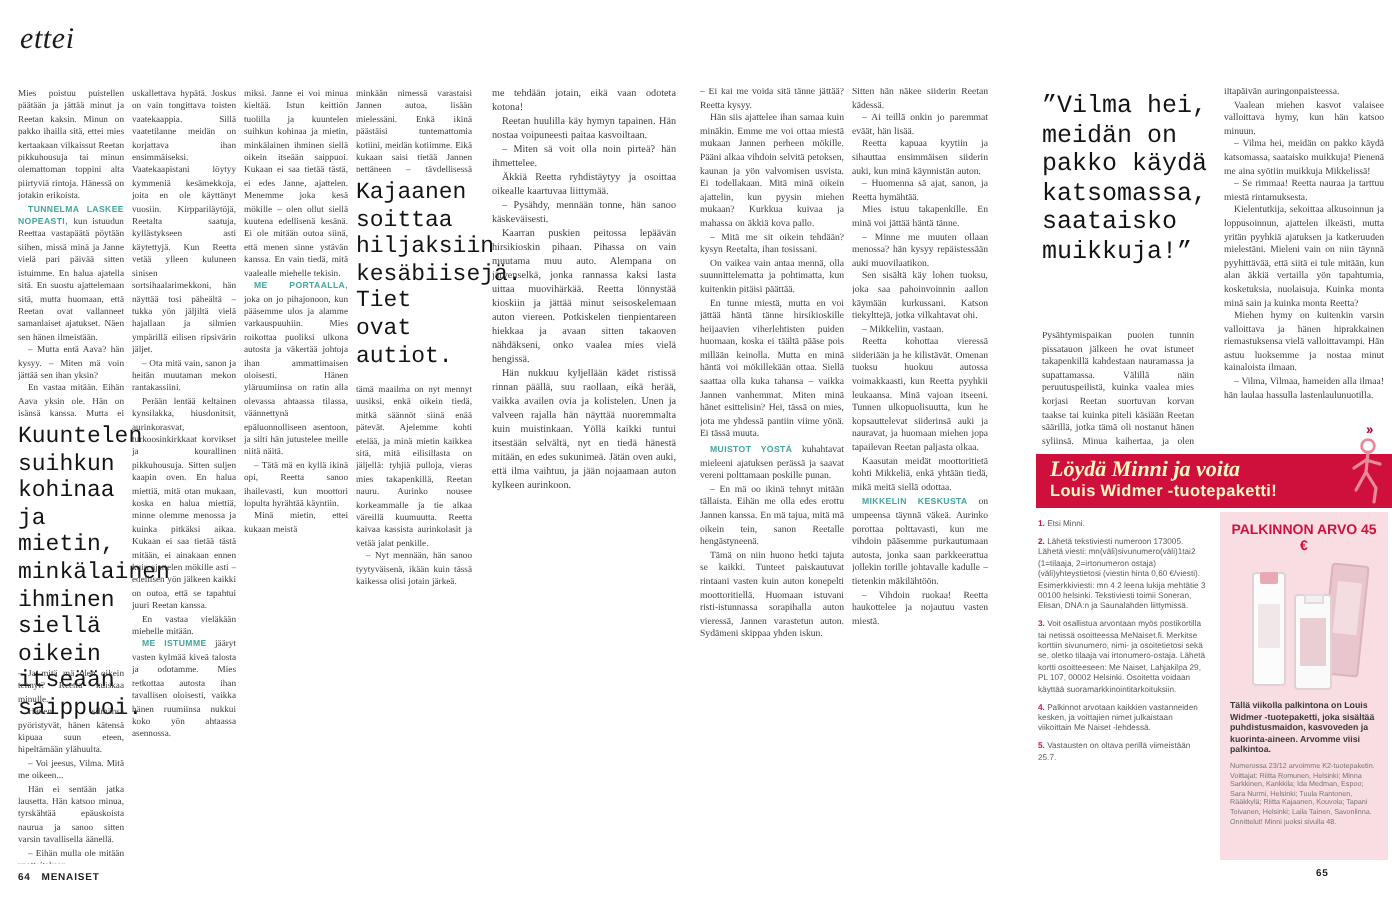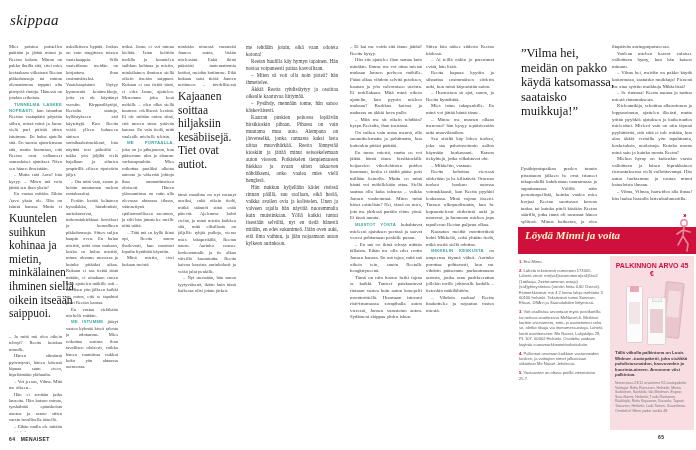--- a/index.html
+++ b/index.html
@@ -10,21 +10,21 @@
   .jatkis{position:absolute;left:10px;top:12px;font-style:italic;font-size:15px;color:#1c1c1c;
           font-family:"Liberation Serif",serif;letter-spacing:.3px}
   .col{position:absolute;text-align:justify;color:#3b3b3b;font-size:4.6px;line-height:6.4px;
        overflow:hidden;word-spacing:.2px}
   .col p{margin:0;text-indent:5px}
   .col p:first-child{text-indent:0}
   .col.wide{font-size:5.1px;line-height:7px}
   .col.rp{font-size:4.8px;line-height:6.6px}
   .shead{color:var(--teal);font-family:"Liberation Sans",sans-serif;font-weight:bold;
          font-size:4.3px;letter-spacing:.2px}
-  .pullquote{position:absolute;color:#141414;font-family:Liberation Serif, serif;
+  .pullquote{position:absolute;color:#141414;font-family:Liberation Mono, monospace;
              font-size:11.5px;line-height:13.6px;text-align:left}
   .pq-muikku{font-size:12.5px;line-height:14.6px}
   .cont-marker{position:absolute;left:683px;top:212px;color:#b5002f;
                font:bold 7px "Liberation Sans",sans-serif;letter-spacing:-1px}
   
   .ad{position:absolute;left:518px;top:227px;width:178px;height:205px;
       font-family:"Liberation Sans",sans-serif}
   .ad-banner{position:relative;width:100%;height:27px;background:var(--red);color:#fef9c3;
              padding:2px 7px 0 7px}
   .ad-banner .l1{font-family:"Liberation Serif",serif;font-style:italic;font-weight:bold;
@@ -55,21 +55,21 @@
               margin:0 1px 3px}
   .winners{color:#777;font-size:3.6px;line-height:4.6px;text-align:left;margin:0 1px}
   .footer{position:absolute;font-family:"Liberation Sans",sans-serif;font-weight:bold;
           font-size:5px;color:#222;letter-spacing:.4px}
 </style>
 </head>
 <body>
 
 <div class="page">
 
-  <div class="jatkis">skippaa</div>
+  <div class="jatkis">ettei</div>
 
   <div class="col" style="left:9px;top:44px;width:53px;height:164px">
       <p>Mies poistuu puistellen päätään ja jättää minut ja Reetan kaksin. Minun on pakko ihailla sitä, ettei mies kertaakaan vilkaissut Reetan pikkuhousuja tai minun olemattoman toppini alta piirtyviä rintoja. Hänessä on jotakin erikoista.</p>
       <p><span class="shead">TUNNELMA LASKEE NOPEASTI, </span>kun istuudun Reettaa vastapäätä pöytään siihen, missä minä ja Janne vielä pari päivää sitten istuimme. En halua ajatella sitä. En suostu ajattelemaan sitä, mutta huomaan, että Reetan ovat vallanneet samanlaiset ajatukset. Näen sen hänen ilmeistään.</p>
       <p>– Mutta entä Aava? hän kysyy. – Miten mä voin jättää sen ihan yksin?</p>
       <p>En vastaa mitään. Eihän Aava yksin ole. Hän on isänsä kanssa. Mutta ei minun kannata sanoa sitä. Reetan on itse tajuttava se. En minä voi pakottaa häntä mukaani, vaikka kuinka haluaisin.</p>
     </div>
   <div class="pullquote" style="left:9px;top:212px;width:68px;height:118px">Kuuntelen suihkun kohinaa ja mietin, minkälainen ihminen siellä oikein itseään saippuoi.</div>
   <div class="col" style="left:9px;top:334px;width:53px;height:98px">
       <p>– Ja mitä mä olen oikein tehnyt? Reetta kuiskaa minulle.</p>
@@ -149,20 +149,21 @@
       <p>– Se rimmaa! Reetta nauraa ja tarttuu miestä rintamuksesta.</p>
       <p>Kielentutkija, sekoittaa alkusoinnun ja loppusoinnun, ajattelen ilkeästi, mutta yritän pyyhkiä ajatuksen ja katkeruuden mielestäni. Mieleni vain on niin täynnä pyyhittävää, että siitä ei tule mitään, kun alan äkkiä vertailla yön tapahtumia, kosketuksia, nuolaisuja. Kuinka monta minä sain ja kuinka monta Reetta?</p>
       <p>Miehen hymy on kuitenkin varsin valloittava ja hänen hiprakkainen riemastuksensa vielä valloittavampi. Hän astuu luoksemme ja nostaa minut kainaloista ilmaan.</p>
       <p>– Vilma, Vilmaa, hameiden alla ilmaa! hän laulaa hassulla lastenlaulunuotilla.</p>
     </div>
   <div class="cont-marker">››</div>
 
   <div class="ad">
     <div class="ad-banner">
       <div class="l1">Löydä Minni ja voita</div>
+      <div class="l2">Louis Widmer -tuotepaketti!</div>
       <svg class="minni" viewBox="0 0 20 34">
         <circle cx="11" cy="5" r="3.2" fill="none" stroke="#e8899c" stroke-width="1.4"></circle>
         <path d="M11 8 L10 18 M10 12 L4 16 M10 12 L17 14 M10 18 L5 27 M10 18 L15 26 L14 33" fill="none" stroke="#e8899c" stroke-width="1.6" stroke-linecap="round"></path>
       </svg>
     </div>
     <div class="ad-body">
       <div class="steps">
           <p><span class="stepnum">1. </span>Etsi Minni.</p>
           <p><span class="stepnum">2. </span>Lähetä tekstiviesti numeroon 173005. Lähetä viesti: mn(väli)sivunumero(väli)1tai2 (1=tilaaja, 2=irtonumeron ostaja) (väli)yhteystietosi (viestin hinta 0,60 €/viesti). Esimerkkiviesti: mn 4 2 leena lukija mehtätie 3 00100 helsinki. Tekstiviesti toimii Soneran, Elisan, DNA:n ja Saunalahden liittymissä.</p>
           <p><span class="stepnum">3. </span>Voit osallistua arvontaan myös postikortilla tai netissä osoitteessa MeNaiset.fi. Merkitse korttiin sivunumero, nimi- ja osoitetietosi sekä se, oletko tilaaja vai irtonumero-ostaja. Lähetä kortti osoitteeseen: Me Naiset, Lahjakilpa 29, PL 107, 00002 Helsinki. Osoitetta voidaan käyttää suoramarkkinointitarkoituksiin.</p>

